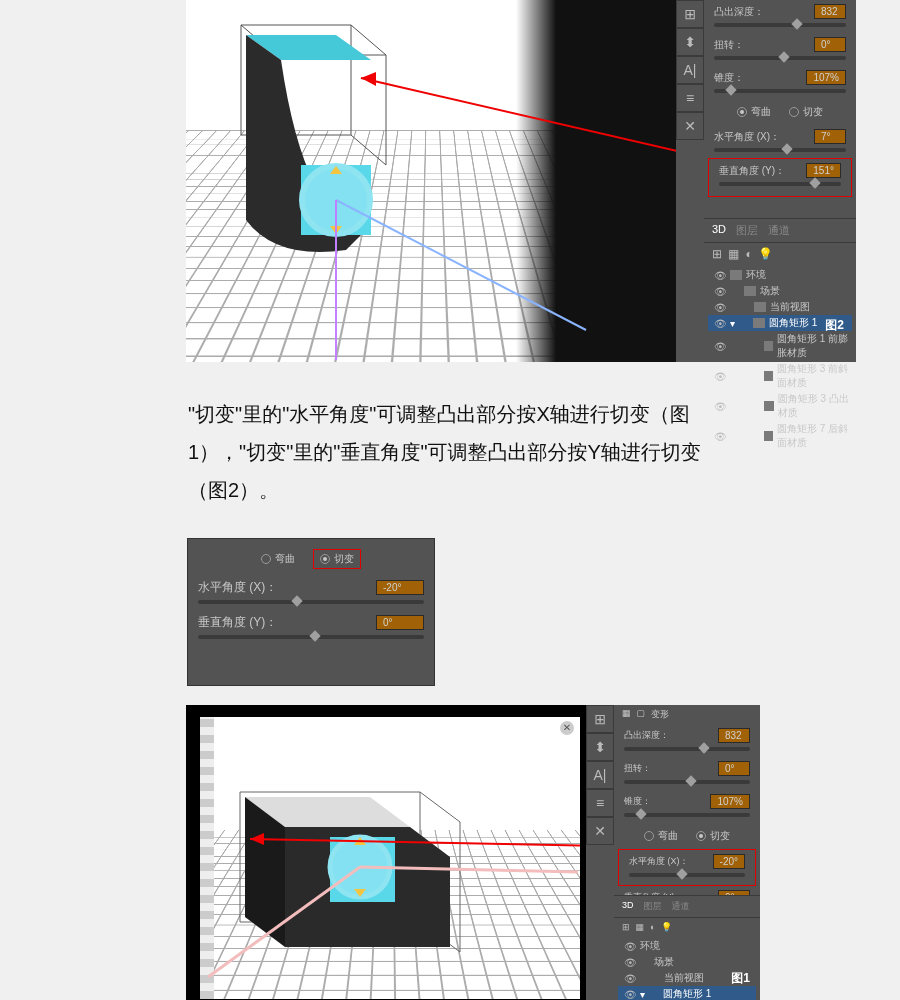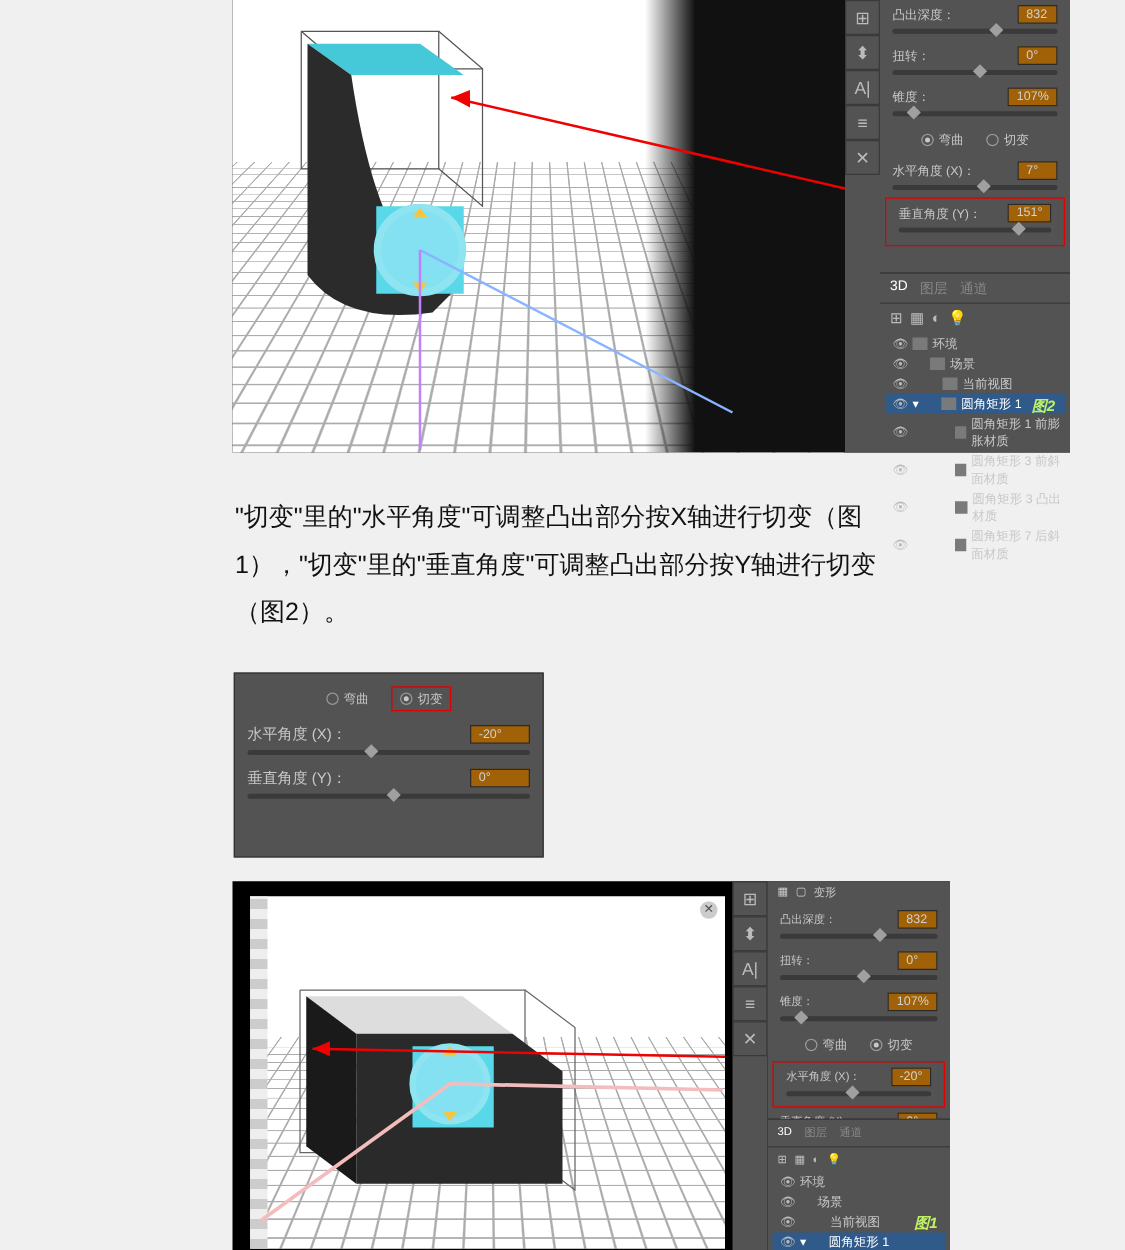--- a/index.html
+++ b/index.html
@@ -23,21 +23,21 @@
   .panel-3d-head { display:flex; gap:10px; padding:4px 8px; border-top:1px solid #3a3a3a; border-bottom:1px solid #3a3a3a; color:#d0d0d0; font-size:11px; }
   .panel-3d-tools { display:flex; gap:6px; padding:4px 8px; color:#bbb; font-size:12px; }
   .tree { padding:2px 4px; }
   .tree-row { display:flex; align-items:center; gap:4px; padding:1px 0 1px 6px; color:#c8c8c8; font-size:10px; }
   .tree-row .eye { width:12px; color:#bbb; }
   .tree-row.sel { background:#2f5a8a; color:#fff; }
   .tree-row .indent1 { padding-left:10px; }
   .tree-row .indent2 { padding-left:20px; }
   .tree-row .indent3 { padding-left:30px; }
   .ico-sm { width:12px; height:10px; background:#7a7a7a; display:inline-block; }
-  .red-note { position:absolute; color:#bef264; font-size:12px; font-weight:bold; pointer-events:none;font-style:italic; }
+  .red-note { position:absolute; color:#ffffff; font-size:12px; font-weight:bold; pointer-events:none; }
 
   
   .floor {
     position:absolute; inset:0;
     background:
       repeating-linear-gradient(90deg,#888 0 1px,transparent 1px 12px),
       repeating-linear-gradient(0deg,#888 0 1px,transparent 1px 12px);
     transform: perspective(600px) rotateX(60deg) scale(1.8) translateY(40px);
     transform-origin: center 70%;
     opacity:.7;

